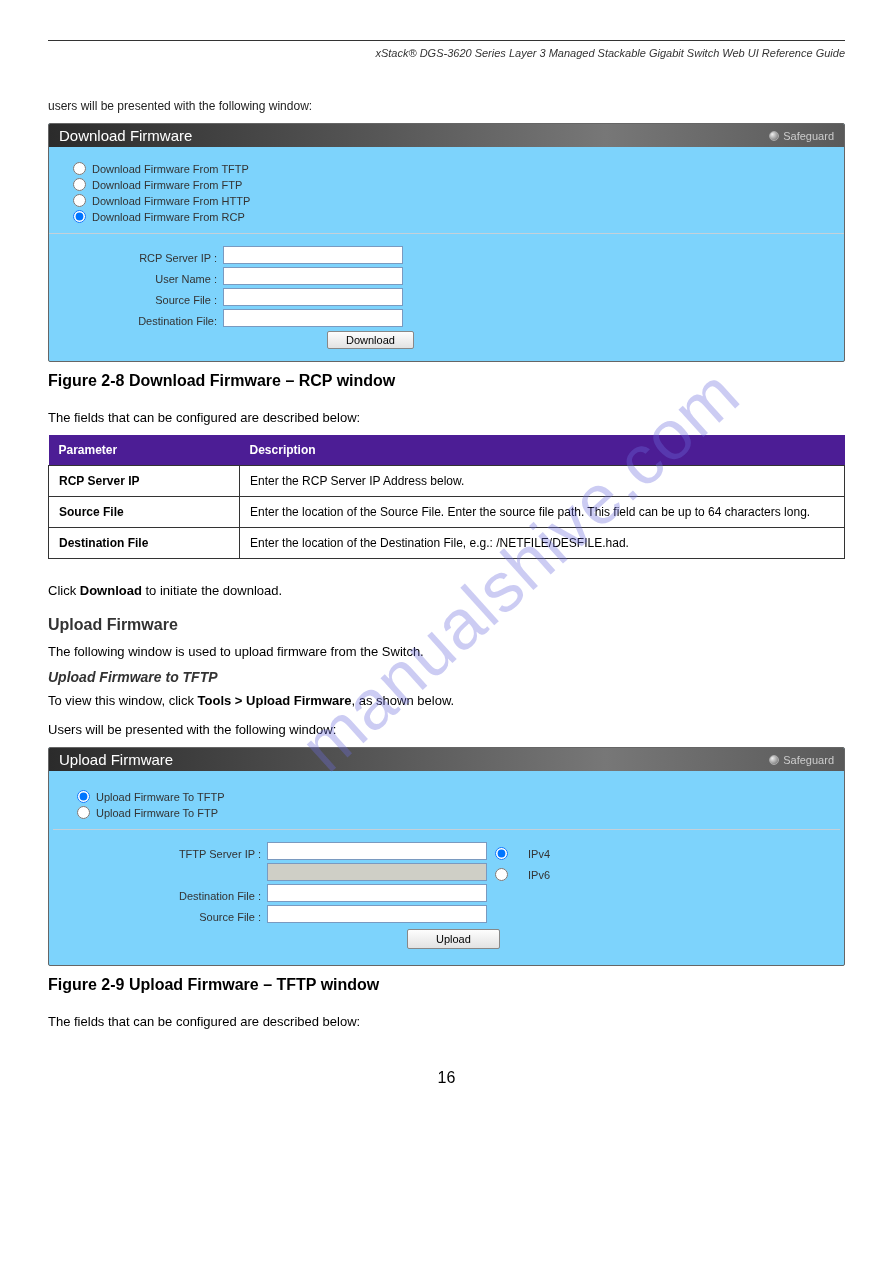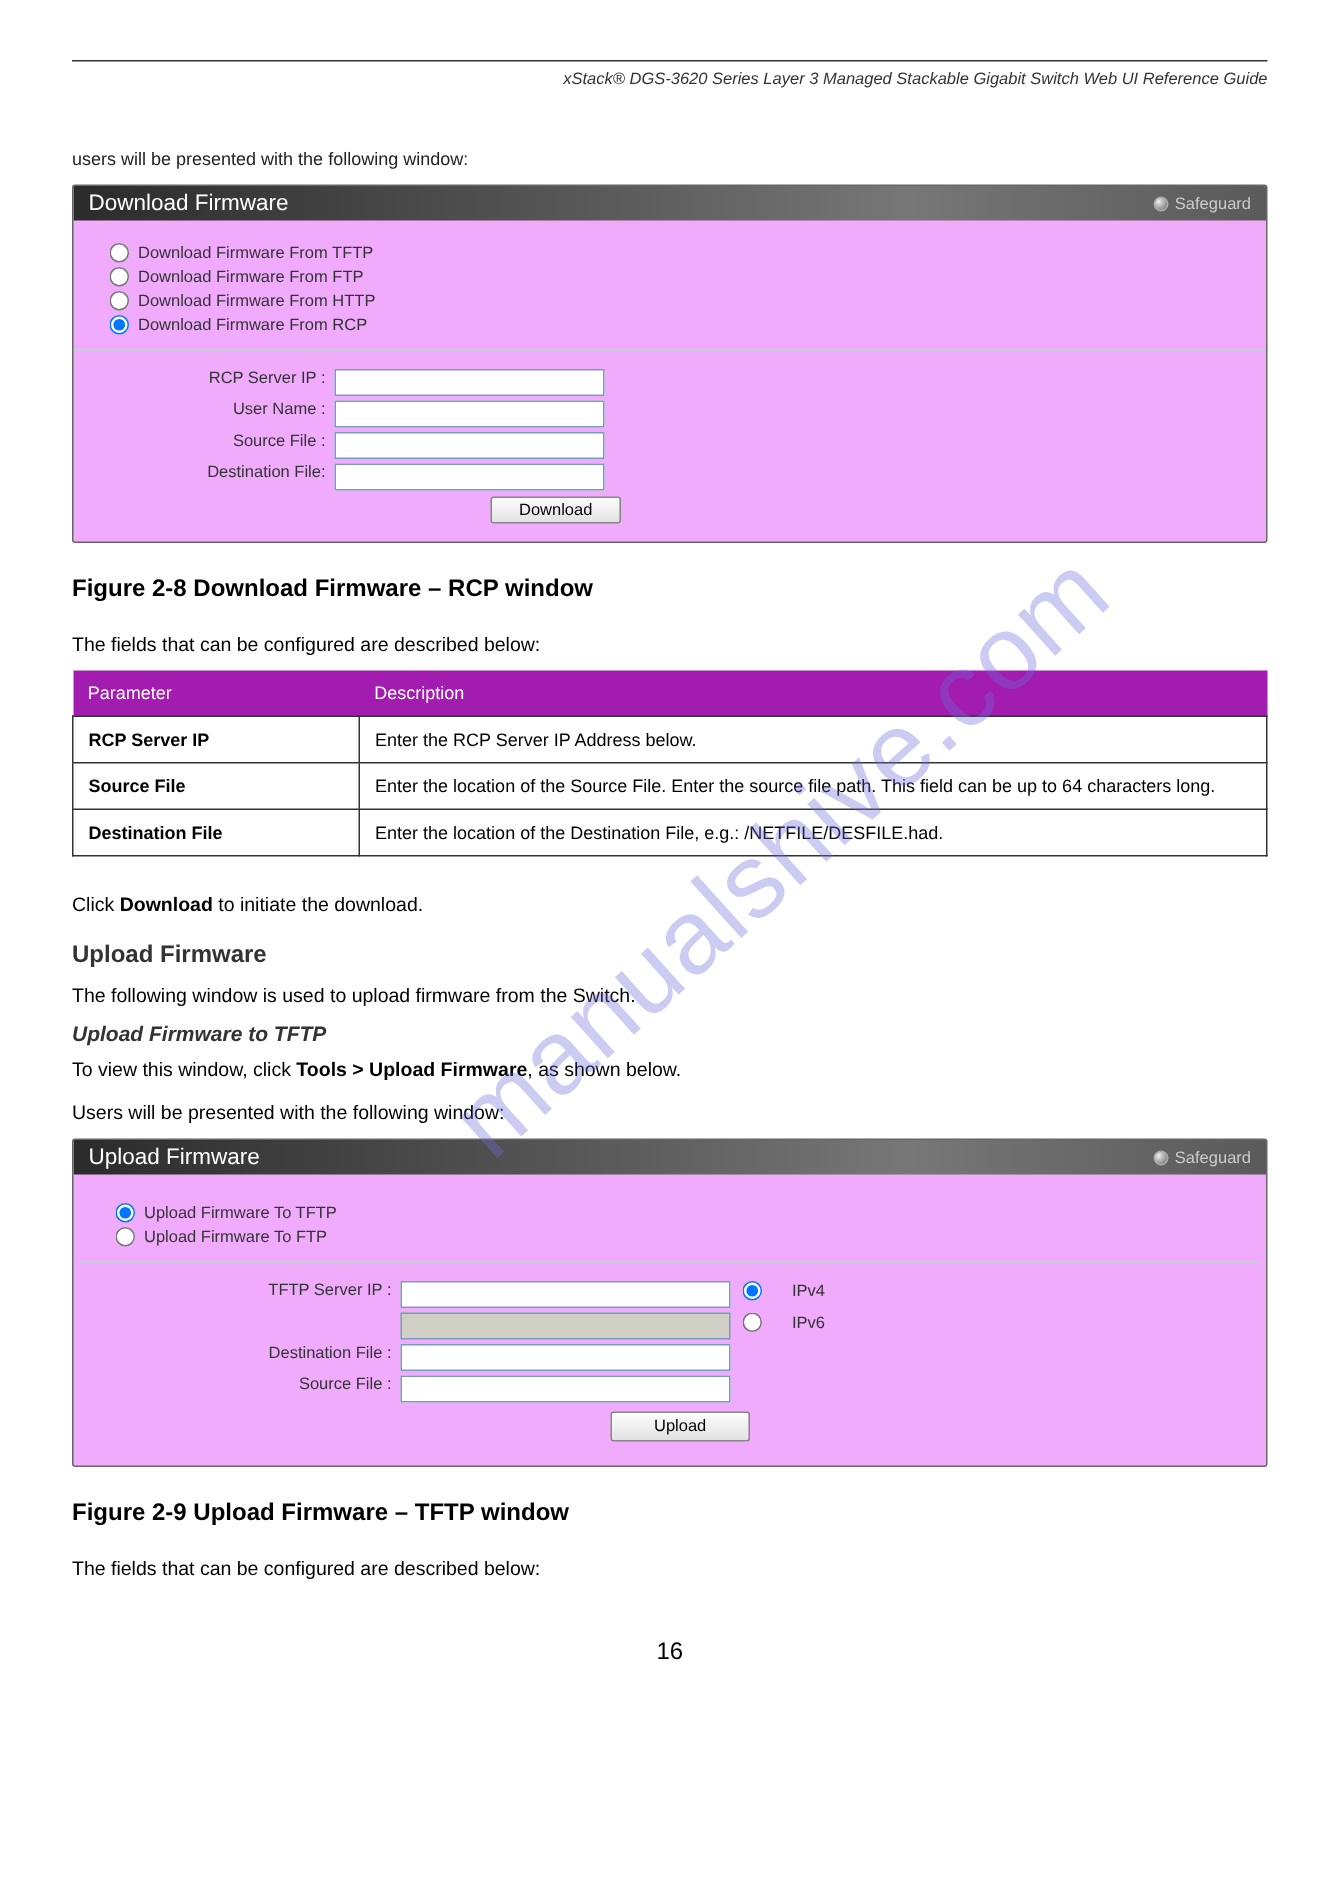--- a/index.html
+++ b/index.html
@@ -27,22 +27,22 @@
     font-size: 12px;
     color: #222;
     margin-bottom: 10px;
   }
 
   
   .panel {
     border: 1px solid #666;
     border-radius: 2px;
     overflow: hidden;
-    margin-bottom: 22px;
-    background: #f0abfc;
+    margin-bottom: 10px;
+    background: #7dd3fc;
   }
   .panel-titlebar {
     background: linear-gradient(to right, #2b2b2b 0%, #555 40%, #777 70%, #5a5a5a 100%);
     color: #fff;
     font-size: 15px;
     padding: 3px 10px;
     display: flex;
     justify-content: space-between;
     align-items: center;
   }
@@ -73,21 +73,21 @@
   }
   .radio-row input[type="radio"] {
     margin: 0;
   }
   .divider {
     border-top: 1px solid #c5d0d8;
     margin: 10px -24px 12px -24px;
   }
   .form-row {
     display: flex;
-    align-items: flex-start;
+    align-items: flex-end;
     margin: 3px 0;
   }
   .form-label {
     width: 150px;
     text-align: right;
     padding-right: 6px;
     font-size: 11px;
   }
   .form-input {
     border: 1px solid #7a9ac0;
@@ -137,25 +137,25 @@
   }
 
   
   table.desc-table {
     width: 100%;
     border-collapse: collapse;
     font-size: 12px;
     margin-bottom: 24px;
   }
   table.desc-table th {
-    background: #a21caf;
+    background: #4c1d95;
     color: #fff;
     text-align: left;
     padding: 8px 10px;
-    font-weight: normal;
+    font-weight: bold;
   }
   table.desc-table td {
     border: 1px solid #333;
     padding: 8px 10px;
     vertical-align: top;
   }
   table.desc-table td.param {
     width: 24%;
     font-weight: bold;
   }

